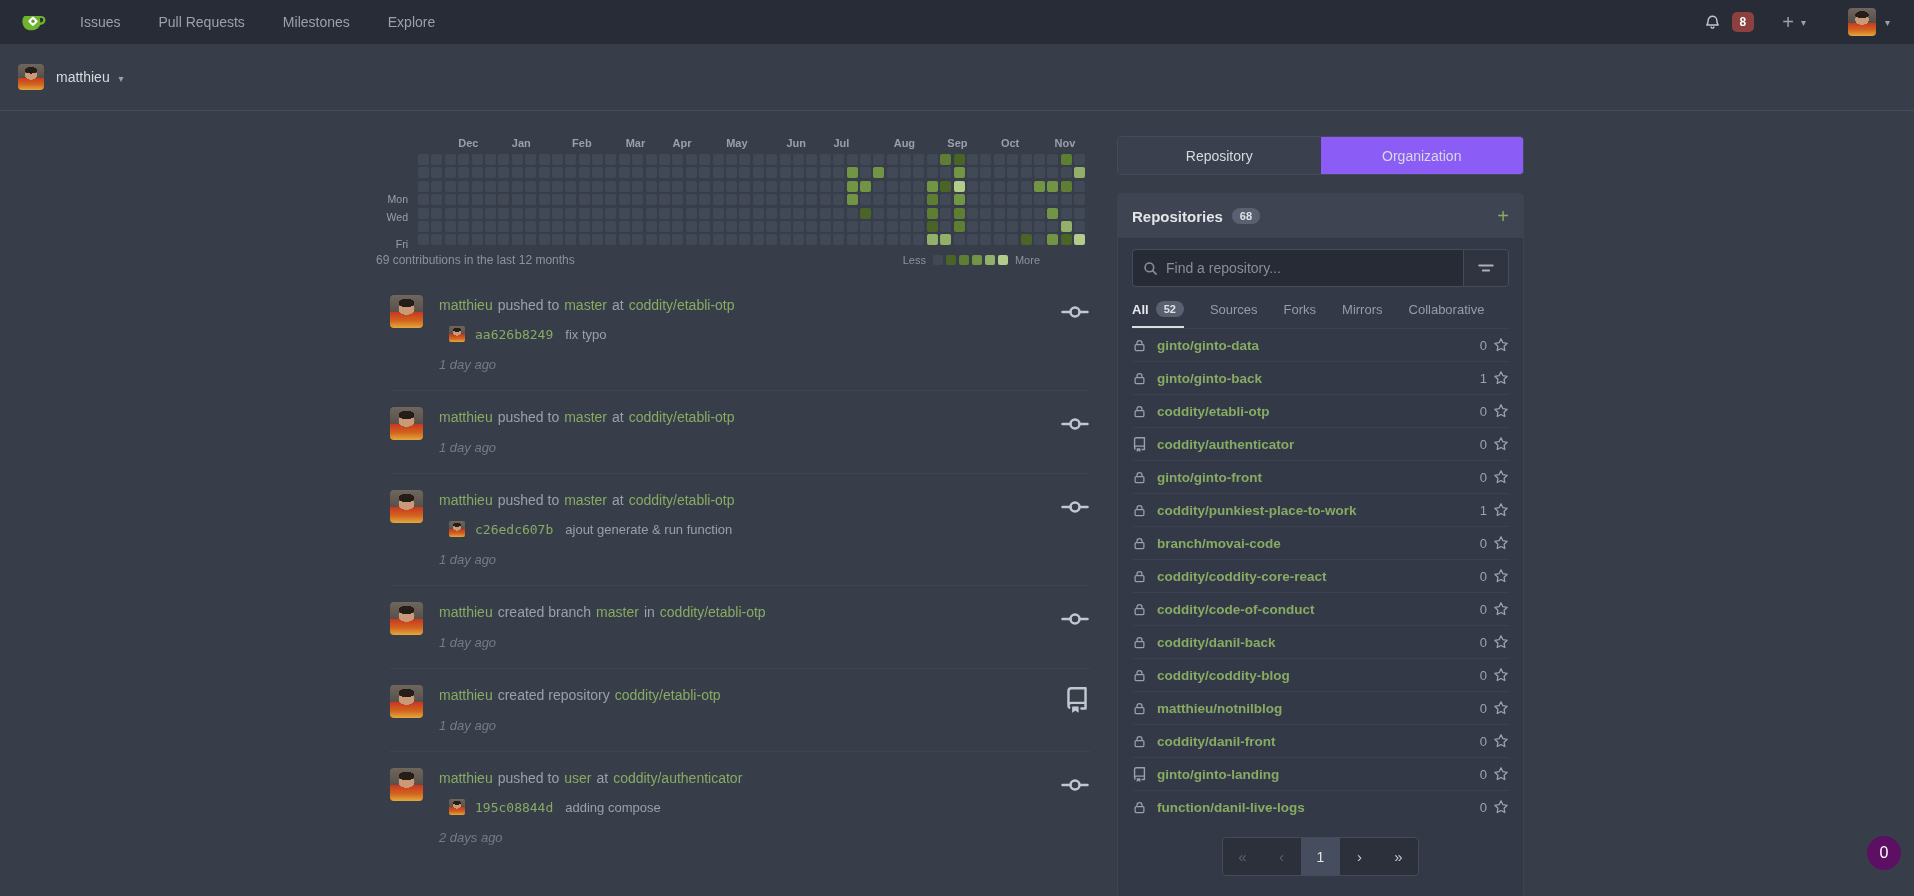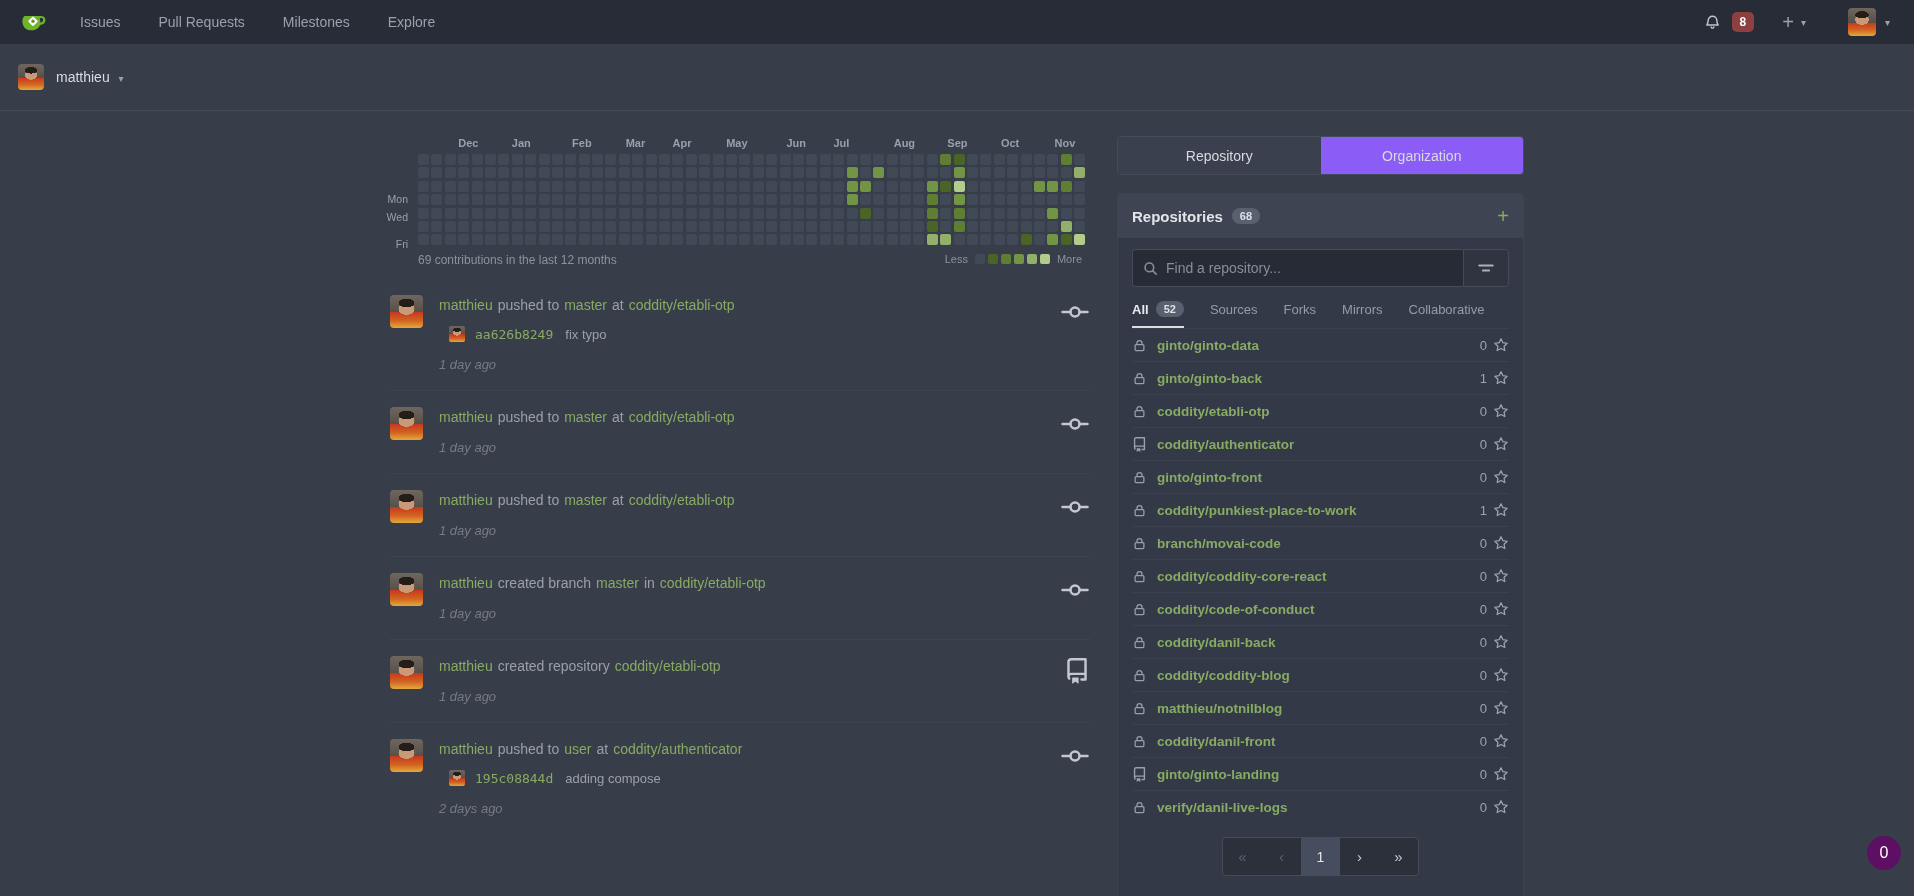--- a/index.html
+++ b/index.html
@@ -37,21 +37,21 @@
   .left-col { margin-left:320px; width:770px; padding-top:26px; }
 
   
   .hm-months { position:relative; height:17px; margin-left:98px; width:668px; }
   .hm-month { position:absolute; top:0; font-size:11px; color:#99a0ac;font-weight:bold; }
   .hm-body { display:flex; }
   .hm-left { position:relative; width:98px; }
   .hm-day { position:absolute; right:10px; font-size:10.5px; color:#99a0ac; }
   .hm-grid { display:grid; gap:2.4px; }
   .hm-cell { width:11px; height:11px; border-radius:2px; }
-  .hm-foot { margin-left:98px; width:668px; display:flex; justify-content:space-between; align-items:flex-start; margin-top:8px; }
+  .hm-foot { margin-left:56px; width:668px; display:flex; justify-content:space-between; align-items:center; margin-top:8px; }
   .hm-summary { font-size:12px; color:#8c929e; }
   .hm-legend { display:flex; align-items:center; gap:3px; font-size:11px; color:#8c929e; }
   .hm-swatch { width:10px; height:10px; border-radius:2px; }
   .hm-legend .lbl { margin:0 4px; }
 
   
   .feed { margin-top:12px; margin-left:70px; width:700px; }
   .feed-entry { display:flex; padding:16px 0 18px; }
   .feed-entry + .feed-entry { border-top:1px solid #3e4450; }
   .avatar-feed { width:33px; height:33px; flex:none; }
@@ -600,20 +600,25 @@
         <div class="feed-entry">
           <span class="avatar avatar-feed"></span>
           <div class="feed-content">
             <div class="feed-title">
               <span class="green-link">matthieu</span>
               <span>pushed to</span>
               <span class="green-link">master</span>
               <span>at</span>
               <span class="green-link">coddity/etabli-otp</span>
             </div>
+            <div class="commit-row">
+              <span class="avatar avatar-mini"></span>
+              <span class="commit-hash">c26edc607b</span>
+              <span class="commit-msg">ajout generate &amp; run function</span>
+            </div>
             <div class="feed-time">1 day ago</div>
           </div>
           <div class="feed-icon">
             <span>
               <svg viewBox="0 0 24 24" width="30" height="30" fill="none" stroke="#c2c7d0" stroke-width="2" stroke-linecap="round">
                 <circle cx="12" cy="12" r="3.6"></circle>
                 <path d="M2 12h6.2M15.8 12H22"></path>
               </svg>
             </span>
 
@@ -1004,21 +1009,21 @@
               </span>
             </div>
             <div class="repo-row">
               <span class="ricon">
                 <svg viewBox="0 0 24 24" width="15" height="15" fill="none" stroke="#9aa0ab" stroke-width="2" stroke-linejoin="round">
                   <rect x="5" y="10.5" width="14" height="9.5" rx="1.5"></rect>
                   <path d="M8 10.5V8a4 4 0 0 1 8 0v2.5"></path>
                 </svg>
               </span>
 
-              <span class="repo-name">verify/danil-live-logs</span>
+              <span class="repo-name">function/danil-live-logs</span>
               <span class="repo-right">
                 <span>0</span>
                 <span>
                   <svg viewBox="0 0 16 16" width="16" height="16" fill="none" stroke="#9da3ae" stroke-width="1.3" stroke-linejoin="round">
                     <path d="M8 1.8l1.9 3.9 4.3.6-3.1 3 .7 4.2L8 11.5l-3.8 2 .7-4.2-3.1-3 4.3-.6z"></path>
                   </svg>
                 </span>
               </span>
             </div>
           </div>

